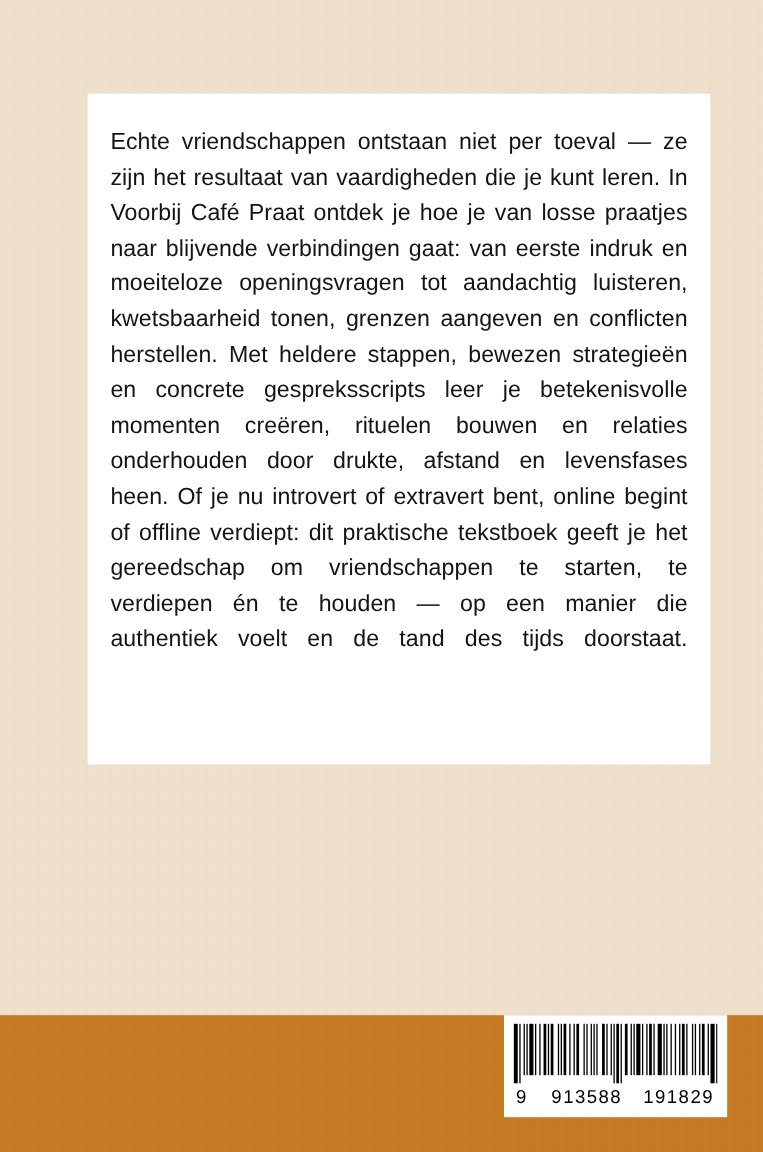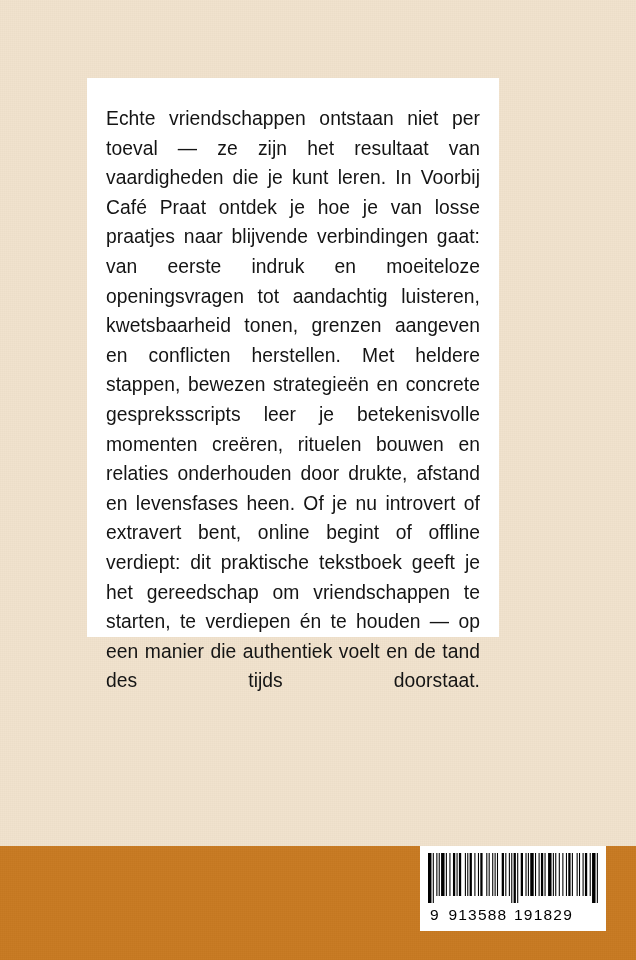--- a/index.html
+++ b/index.html
@@ -42,23 +42,23 @@
     position: absolute;
     left: 0;
     top: 846px;
     width: 636px;
     height: 114px;
     background: #c87a22;
   }
 
   .blurb-panel {
     position: absolute;
-    left: 87px;
+    left: 73px;
     top: 78px;
-    width: 412px;
+    width: 519px;
     height: 559px;
     background: #ffffff;
     box-sizing: border-box;
     padding: 26px 19px 0 19px;
     z-index: 3;
   }
 
   .blurb-text {
     margin: 0;
     text-align: justify;
@@ -116,21 +116,21 @@
     font-family: "Liberation Sans", sans-serif;
     font-size: 15.5px;
     color: #000000;
     letter-spacing: 1.2px;
     padding: 0 1px;
     margin-top: 1px;
   }
 
   .digit-lead { margin-left: 1px; }
   .digit-left { margin-left: 2px; }
-  .digit-right { margin-right: 24px; }
+  .digit-right { margin-right: 2px; }
 </style>
 </head>
 <body>
 
 <div id="cover">
 
   <div class="cream-field"></div>
 
   <div class="orange-band"></div>
 

